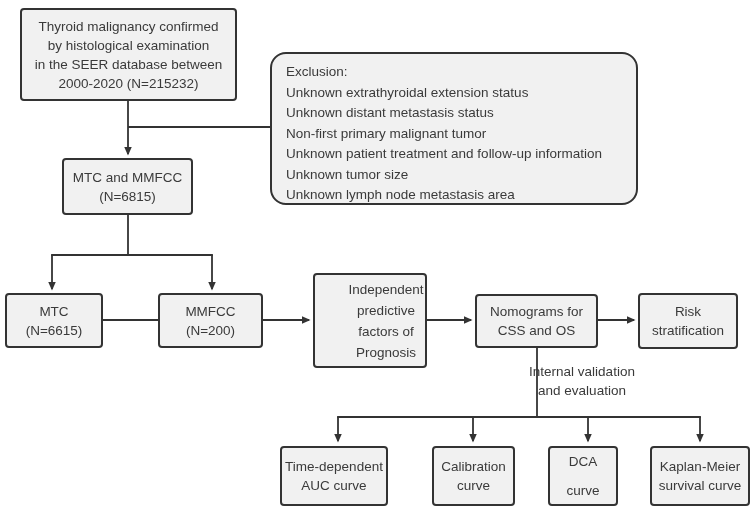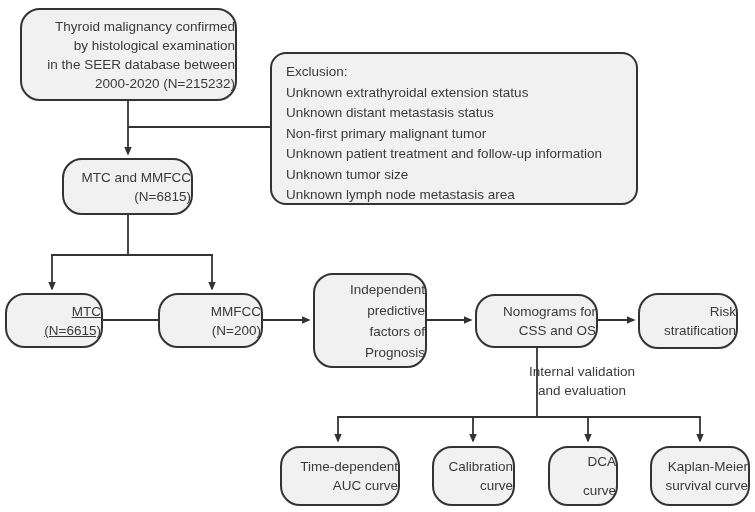--- a/index.html
+++ b/index.html
@@ -3,38 +3,38 @@
 <meta charset="utf-8">
 <style>
   html,body{margin:0;padding:0;background:#ffffff;}
   .canvas{
     position:relative;width:755px;height:512px;background:#ffffff;
     font-family:"Liberation Sans",sans-serif;color:#3a3a3a;overflow:hidden;
   }
   .connector-layer{position:absolute;left:0;top:0;width:755px;height:512px;z-index:0;}
   .node{
     position:absolute;box-sizing:border-box;z-index:1;
-    background:#f1f1f1;border:2px solid #333333;border-radius:20px;
-    display:flex;flex-direction:column;justify-content:center;align-items:flex-end;
+    background:#f1f1f1;border:2px solid #333333;border-radius:4px;
+    display:flex;flex-direction:column;justify-content:center;align-items:center;
     text-align:center;font-size:13.5px;line-height:19px;color:#3a3a3a;
   }
   .node-line{white-space:nowrap;}
   #node-seer{left:20px;top:8px;width:217px;height:93px;}
   #node-exclusion{
     left:270px;top:52px;width:368px;height:153px;border-radius:16px;
     justify-content:flex-start;align-items:flex-start;text-align:left;
     padding:8px 10px 0 14px;line-height:20.5px;
   }
   #node-mtc-mmfcc{left:62px;top:158px;width:131px;height:57px;}
-  #node-mtc{left:5px;top:293px;width:98px;height:55px;text-decoration:underline;}
+  #node-mtc{left:5px;top:293px;width:98px;height:55px;}
   #node-mmfcc{left:158px;top:293px;width:105px;height:55px;}
   #node-factors{left:313px;top:273px;width:114px;height:95px;line-height:21px;padding-left:32px;}
   #node-nomograms{left:475px;top:294px;width:123px;height:54px;}
   #node-risk{left:638px;top:293px;width:100px;height:56px;}
-  #node-auc{left:280px;top:446px;width:120px;height:60px;}
+  #node-auc{left:280px;top:446px;width:108px;height:60px;}
   #node-calibration{left:432px;top:446px;width:83px;height:60px;}
   #node-dca{left:548px;top:446px;width:70px;height:60px;gap:10px;}
   #node-km{left:650px;top:446px;width:100px;height:60px;}
   #label-validation{
     position:absolute;left:516px;top:362px;width:132px;z-index:1;
     text-align:center;font-size:13.5px;line-height:19px;color:#3a3a3a;
   }
 </style>
 </head>
 <body>

